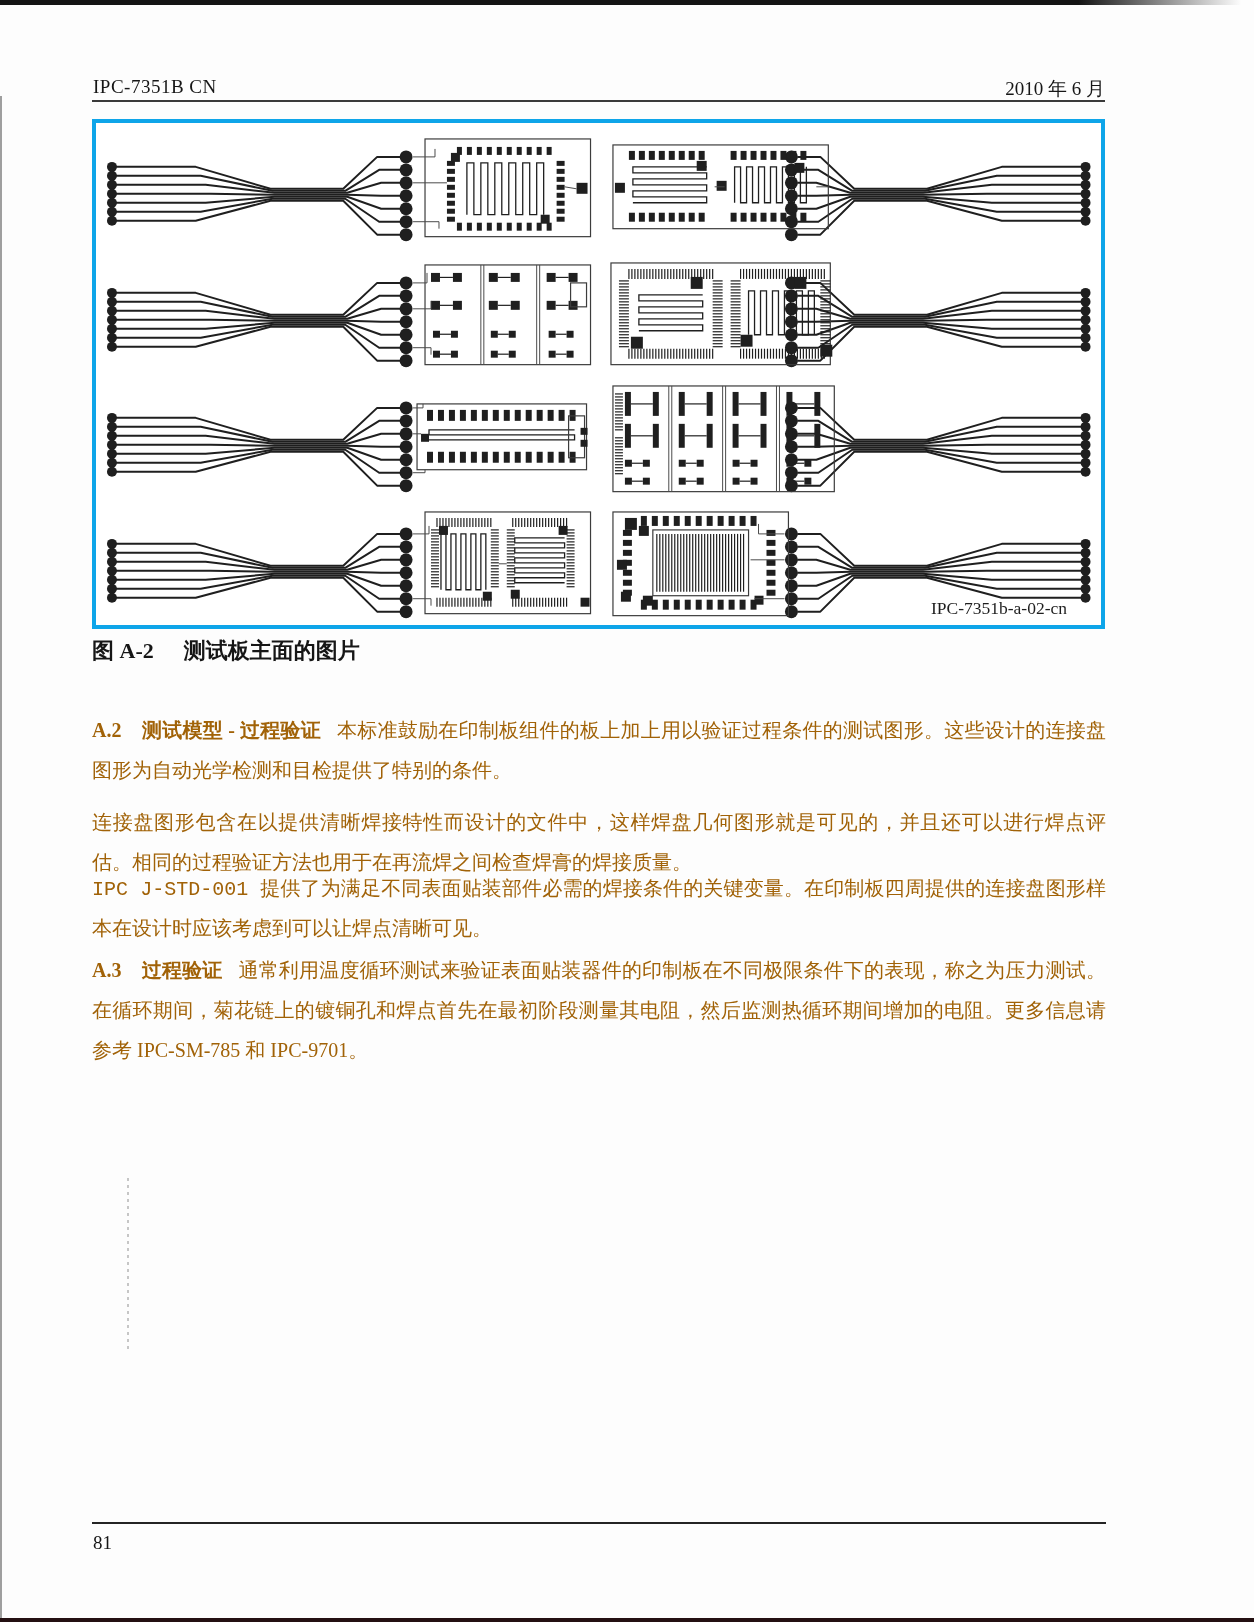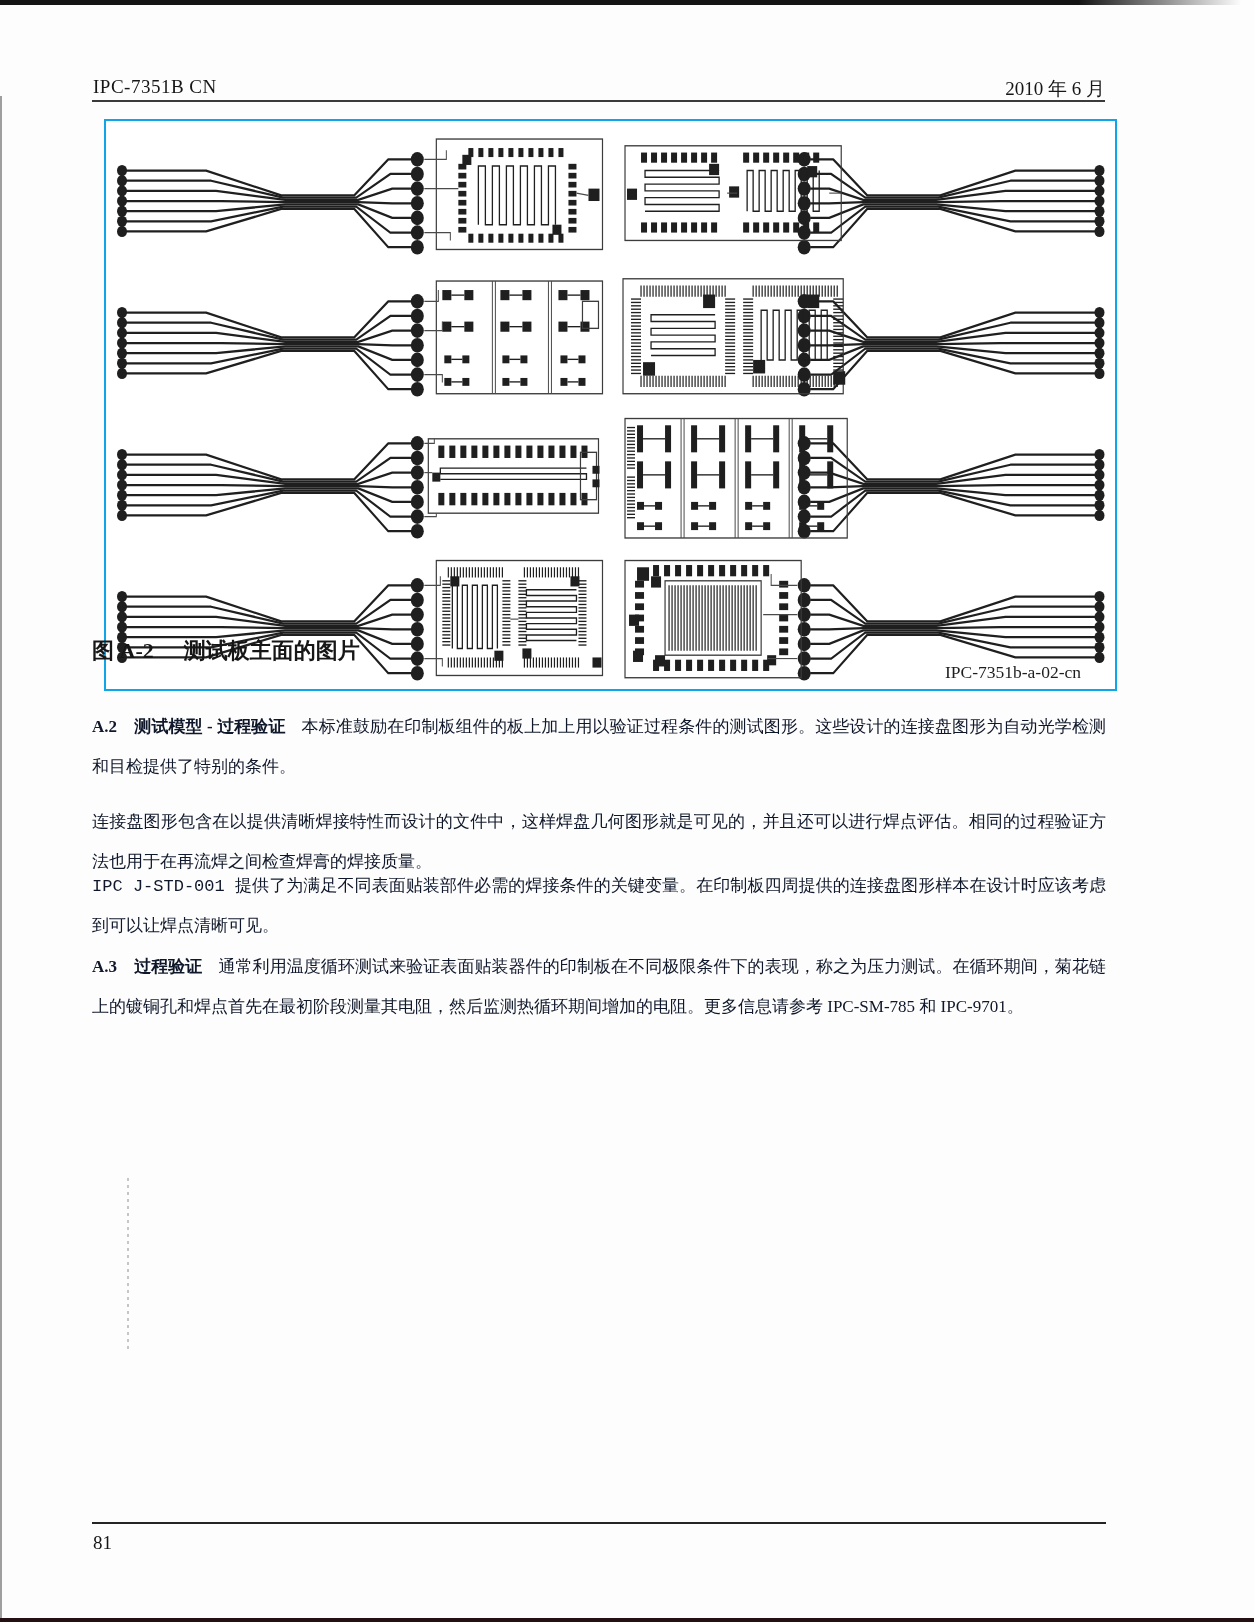--- a/index.html
+++ b/index.html
@@ -13,36 +13,36 @@
     background:linear-gradient(to right,#141414 0%,#141414 86%,rgba(20,20,20,0) 99%);}
   .scan-left{position:absolute;left:0;top:96px;bottom:0;width:2px;background:#6d6d6d;opacity:.65;}
   .scan-bottom{position:absolute;left:0;bottom:0;width:100%;height:4px;background:#241012;}
   .watermark{position:absolute;left:127px;top:1178px;height:172px;width:2px;
     background:repeating-linear-gradient(to bottom,#c6c6c6 0 3px,transparent 3px 7px);}
 
   .hdr-left{position:absolute;left:93px;top:76px;font-size:19px;letter-spacing:.5px;}
   .hdr-right{position:absolute;right:149px;top:76px;font-size:19px;margin-left:42px;}
   .hdr-rule{position:absolute;left:92px;top:100px;width:1013px;height:2px;background:#3a3a3a;}
 
-  .figure-box{position:absolute;left:92px;top:119px;width:1013px;height:572px;
-    border:2px solid #0ea5e9;background:#fff;box-sizing:border-box;margin-left:12px;}
+  .figure-box{position:absolute;left:92px;top:119px;width:1013px;height:510px;
+    border:4px solid #0ea5e9;background:#fff;box-sizing:border-box;}
   .fig-grid{position:absolute;inset:0;display:grid;
     grid-template-columns:1fr 1fr;grid-template-rows:repeat(4,1fr);}
   .cell{position:relative;}
   .cell svg{width:100%;height:100%;display:block;}
   .fig-label{position:absolute;right:34px;bottom:6px;font-size:17.5px;color:#1e1e1e;}
   svg .o{fill:none;stroke:#3c3c3c;stroke-width:1.2;}
   svg .lnk{fill:none;stroke:#4a4a4a;stroke-width:1;}
   svg .sq{fill:#1f1f1f;}
 
   .caption{position:absolute;left:92px;top:636px;font-size:22px;font-weight:bold;}
   .caption .gap{display:inline-block;width:30px;}
 
-  .para{position:absolute;left:92px;width:1014px;font-size:17px;line-height:40px;
-    text-align:justify;color:#0f172a;}
+  .para{position:absolute;left:92px;width:1014px;font-size:20px;line-height:40px;
+    text-align:justify;color:#a16207;}
   .para b{margin-right:16px;}
   .para b:empty{margin-right:0;}
   #p1{top:690px;} #p2{top:770px;margin-top:32px;} #p3{top:850px;font-family:Liberation Mono, monospace;} #p4{top:930px;}
 
   .ftr-rule{position:absolute;left:92px;top:1522px;width:1014px;height:2px;background:#242424;}
   .page-num{position:absolute;left:93px;top:1532px;font-size:19px;}
 </style>
 </head>
 <body>
 

